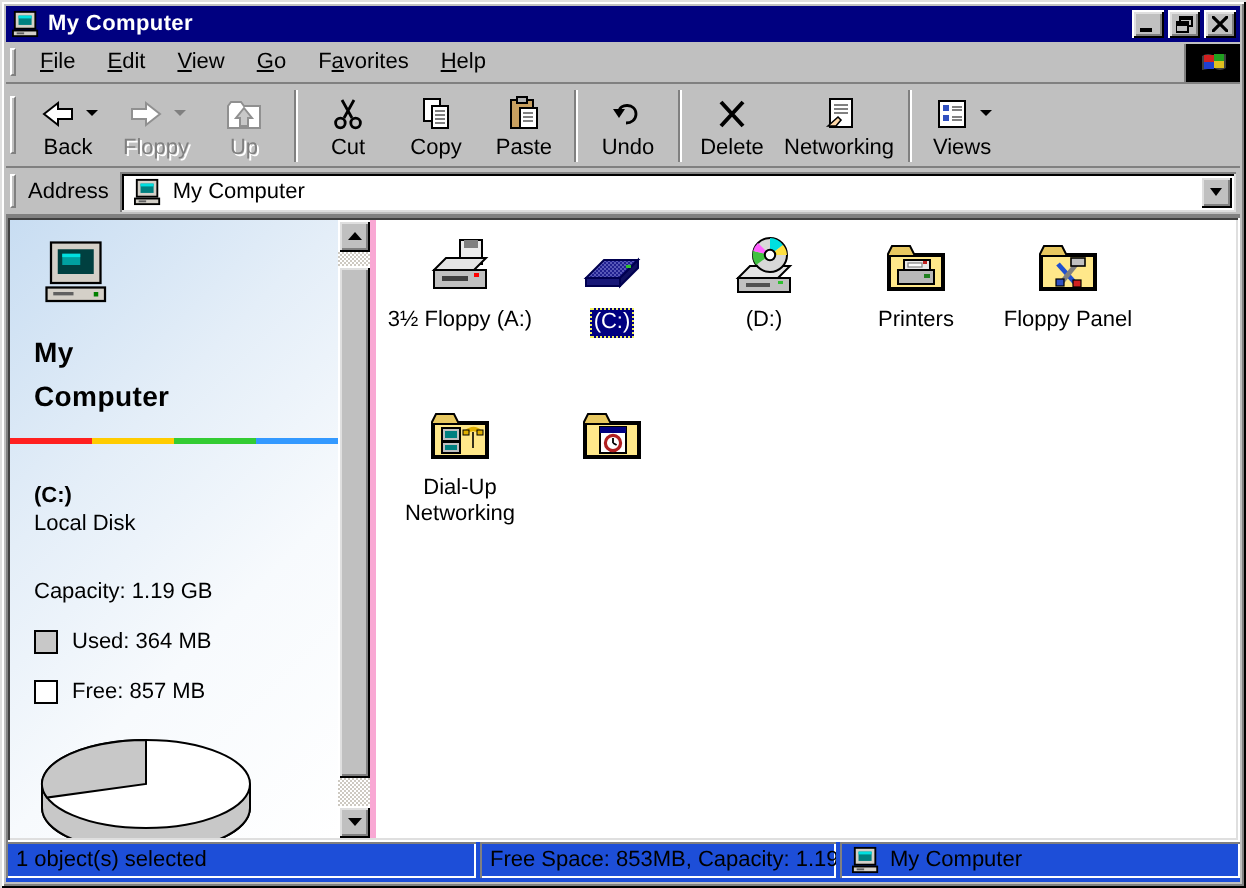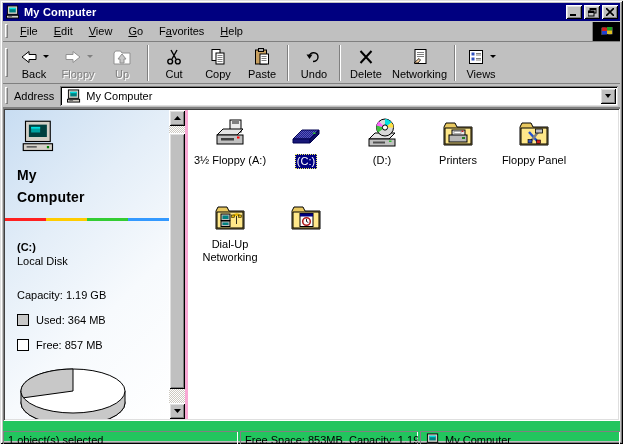--- a/index.html
+++ b/index.html
@@ -70,21 +70,21 @@
   .sb-thumb { position:absolute; top:7px; left:0; width:16px; height:256px; background:#c0c0c0;
     box-shadow: inset 1px 1px 0 #fff, inset -1px -1px 0 #000, inset 2px 2px 0 #dfdfdf, inset -2px -2px 0 #808080; }
 
   .icon-pane { flex:1; background:#fff; border-left:3px solid #f9a8d4; padding:8px 0 0 4px; display:flex; flex-wrap:wrap; align-content:flex-start; }
   .icon-cell { width:76px; height:80px; display:flex; flex-direction:column; align-items:center; margin-bottom:4px; }
   .icon-cell .glyph { width:32px; height:32px; margin-bottom:4px; }
   .icon-cell .lbl { text-align:center; line-height:13px; padding:0 1px; max-width:76px; }
   .icon-cell.selected .lbl { background:#000080; color:#fff; border:1px dotted #f0f060; }
 
   
-  .statusbar { height:20px; flex:0 0 20px; display:flex; gap:2px; padding-top:10px; background:#22c55e; }
+  .statusbar { height:20px; flex:0 0 20px; display:flex; gap:2px; padding-top:0; background:#1d4ed8; }
   .status-panel { height:18px; display:flex; align-items:center; padding:0 5px; white-space:nowrap; overflow:hidden;
     box-shadow: inset 1px 1px 0 #808080, inset -1px -1px 0 #fff; }
   .sp1 { width:235px; flex:0 0 235px; }
   .sp2 { width:178px; flex:0 0 178px; }
   .sp3 { flex:1; }
   .sp3 .sicon { width:16px; height:14px; margin-right:4px; flex:0 0 16px; }
 </style>
 </head>
 <body>
 

